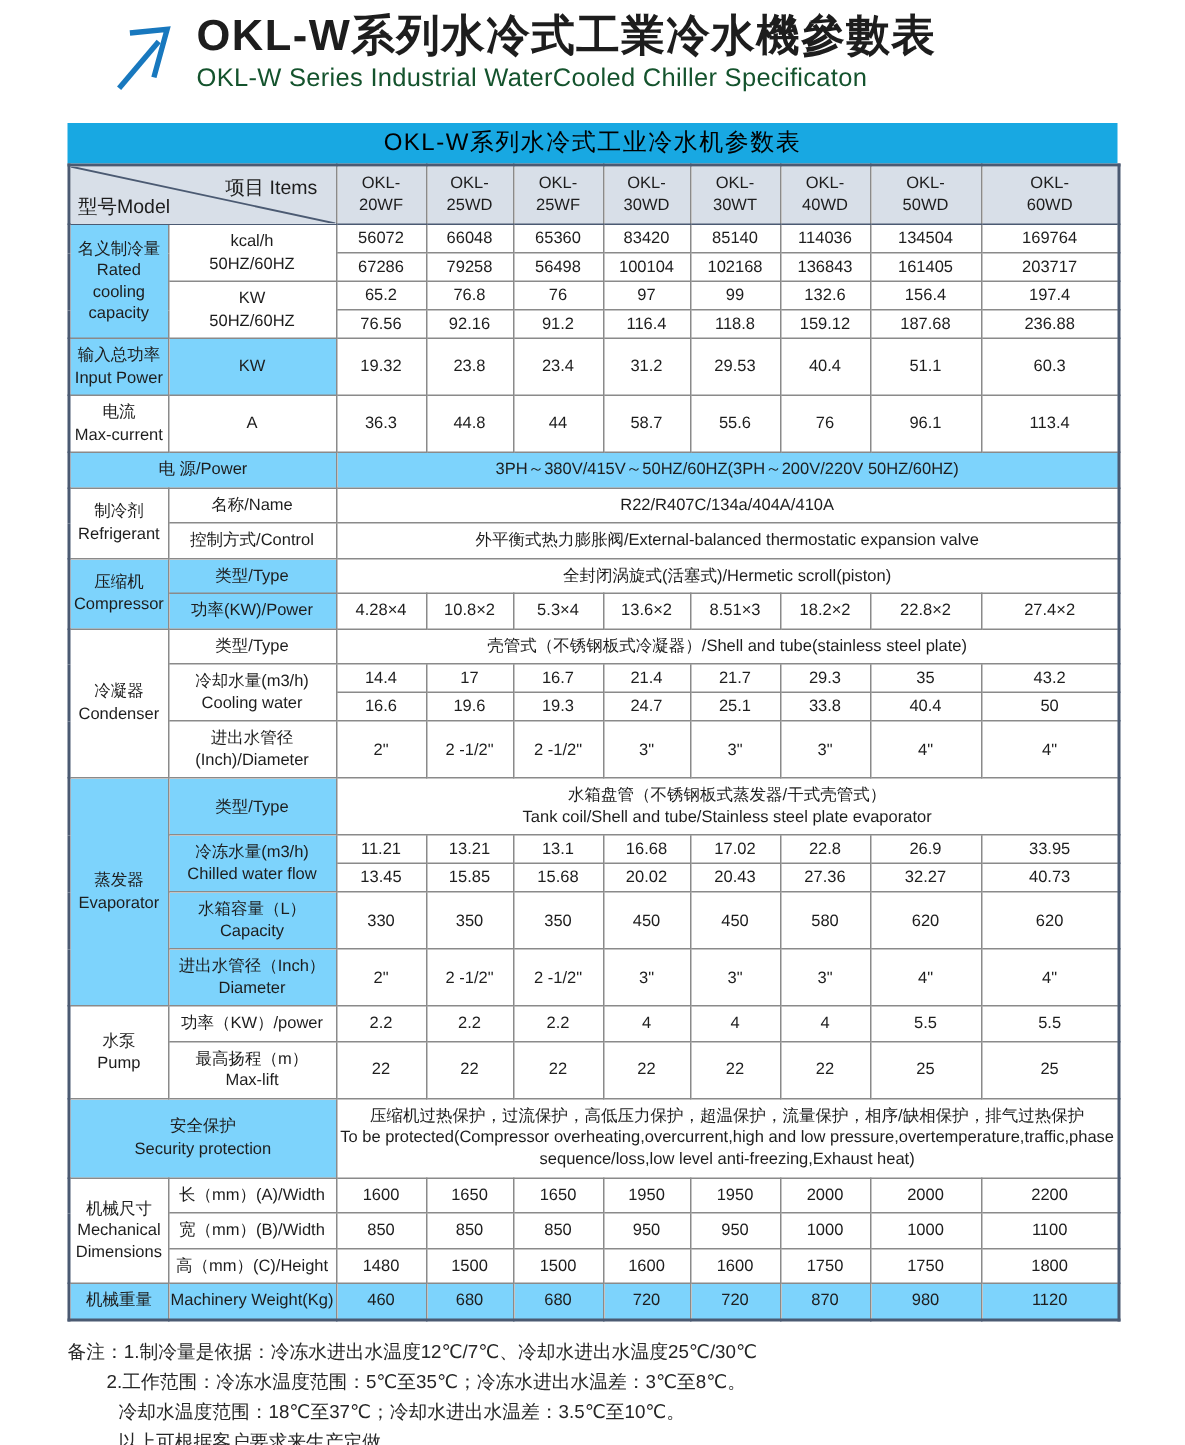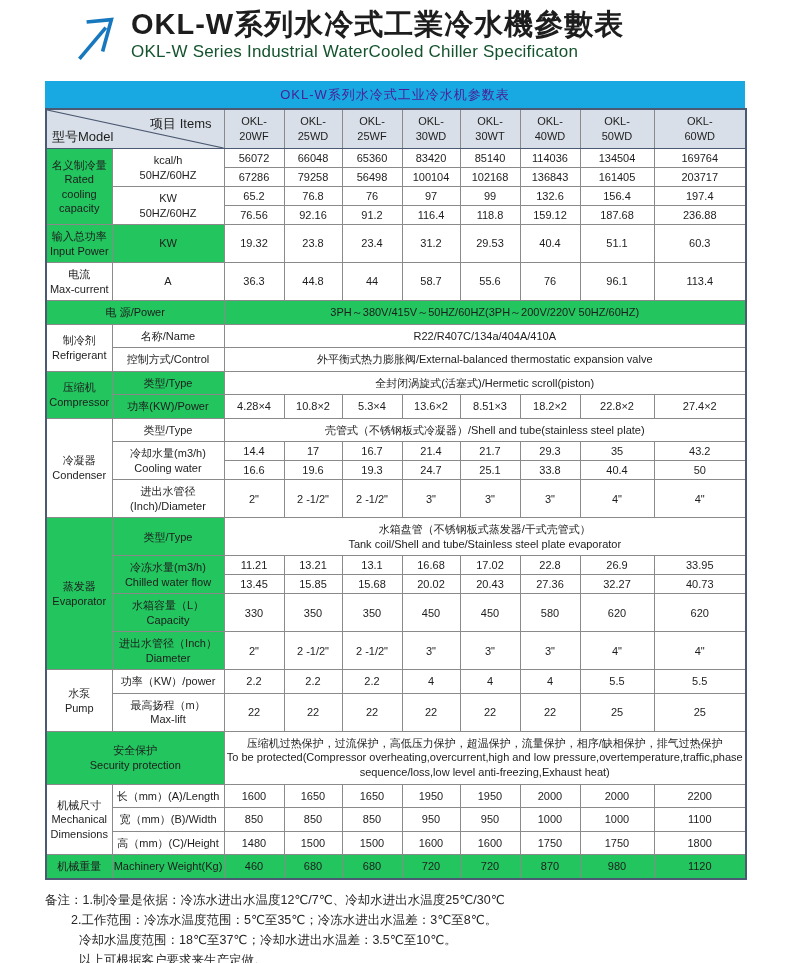--- a/index.html
+++ b/index.html
@@ -15,21 +15,21 @@
   
   .hdr{display:flex;align-items:flex-start;gap:10px;margin-left:28px;margin-top:2px;}
   .logo{flex:0 0 auto;margin-top:4px;}
   .titles{min-width:0;}
   .t-zh{font-size:29px;font-weight:600;letter-spacing:1px;line-height:1.15;margin:0;}
   .t-en{font-size:17px;font-weight:400;letter-spacing:0.2px;margin-top:1px;color:#14532d;}
 
   
   .banner{
     margin-top:13px;width:700px;height:27px;line-height:27px;
-    text-align:center;color:#4c1d95;font-size:13px;letter-spacing:1px;
+    text-align:center;color:#000000;font-size:16px;letter-spacing:1px;
   }
 
   
   table.spec{border-collapse:collapse;table-layout:fixed;width:700px;border:2px solid #4b5a72;}
   table.spec td{
     border:1px solid #8a8a8a;
     text-align:center;vertical-align:middle;
     font-size:11px;line-height:1.32;
     padding:4px 1px;
     white-space:pre-line;
@@ -37,21 +37,21 @@
   }
   tr.hrow td{background:#d8dfe8;border-bottom:1px solid #4b5a72;}
   td.model-h{font-size:11.5px;height:30px;line-height:1.2;}
   td.corner{position:relative;padding:0;height:30px;}
   .diag{position:absolute;left:0;top:0;width:100%;height:100%;}
   .diag line{stroke:#4b5a72;stroke-width:1.2;vector-effect:non-scaling-stroke;}
   .c-model{position:absolute;left:5px;bottom:3px;font-size:13px;text-align:right;}
   .c-items{position:absolute;right:12px;top:5px;font-size:13px;}
   td.g{font-size:11px;padding:2px 1px;}
   td.it{font-size:11px;padding:2px 1px;}
-  td.sh{background:#22c55e;}
+  td.sh{background:#7dd3fc;}
   td.v{font-size:11px;}
   td.left{text-align:left;padding:3px 6px;font-size:10.8px;line-height:1.45;}
   
   tr.tight td.v{padding:1.5px 1px;}
 
   
   .notes-zh{margin-top:10px;font-size:12.5px;line-height:1.6;color:#262626;}
   .notes-zh .ind1{padding-left:26px;}
   .notes-zh .ind2{padding-left:34px;}
 </style>
@@ -335,21 +335,21 @@
         <tr>
           <td class="g sh" colspan="2">安全保护
 Security protection</td>
           <td class="v left" colspan="8">压缩机过热保护，过流保护，高低压力保护，超温保护，流量保护，相序/缺相保护，排气过热保护
 To be protected(Compressor overheating,overcurrent,high and low pressure,overtemperature,traffic,phase sequence/loss,low level anti-freezing,Exhaust heat)</td>
         </tr>
         <tr>
           <td class="g" rowspan="3">机械尺寸
 Mechanical
 Dimensions</td>
-          <td class="it">长（mm）(A)/Length</td>
+          <td class="it">长（mm）(A)/Width</td>
           <td class="v">1600</td>
           <td class="v">1650</td>
           <td class="v">1650</td>
           <td class="v">1950</td>
           <td class="v">1950</td>
           <td class="v">2000</td>
           <td class="v">2000</td>
           <td class="v">2200</td>
         </tr>
         <tr>

